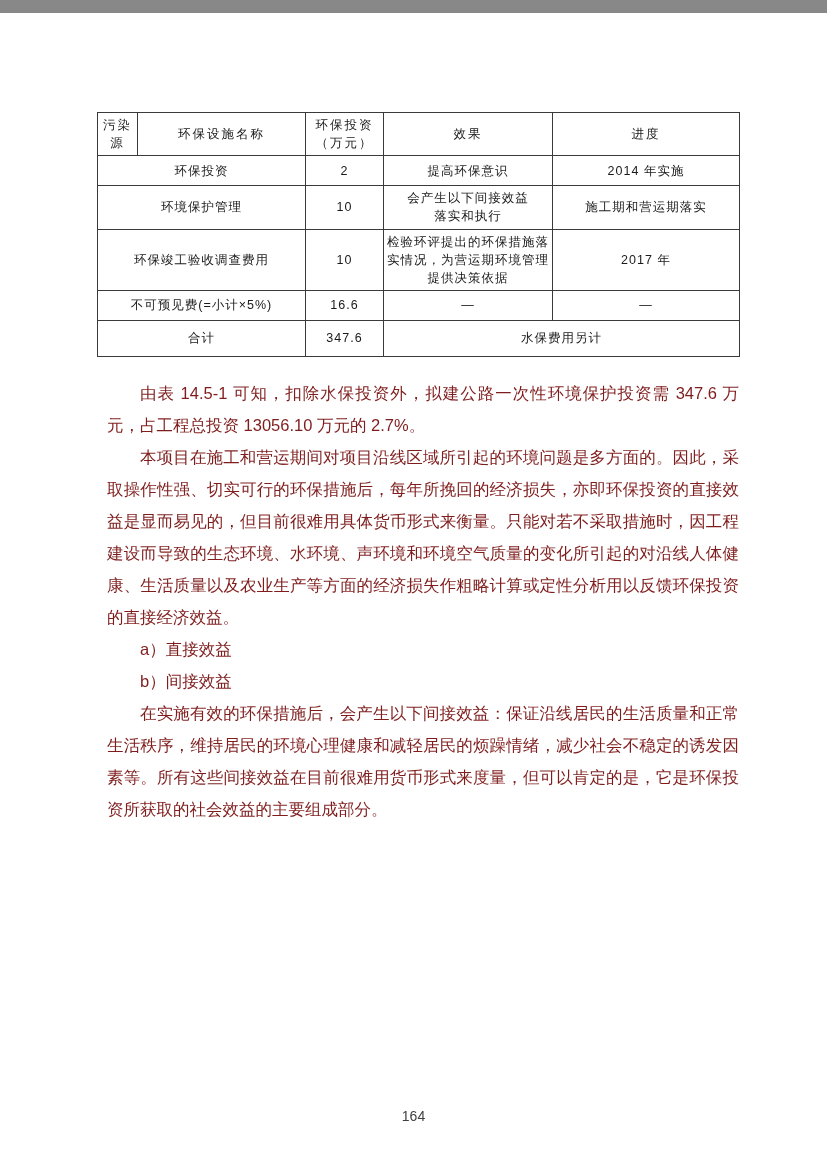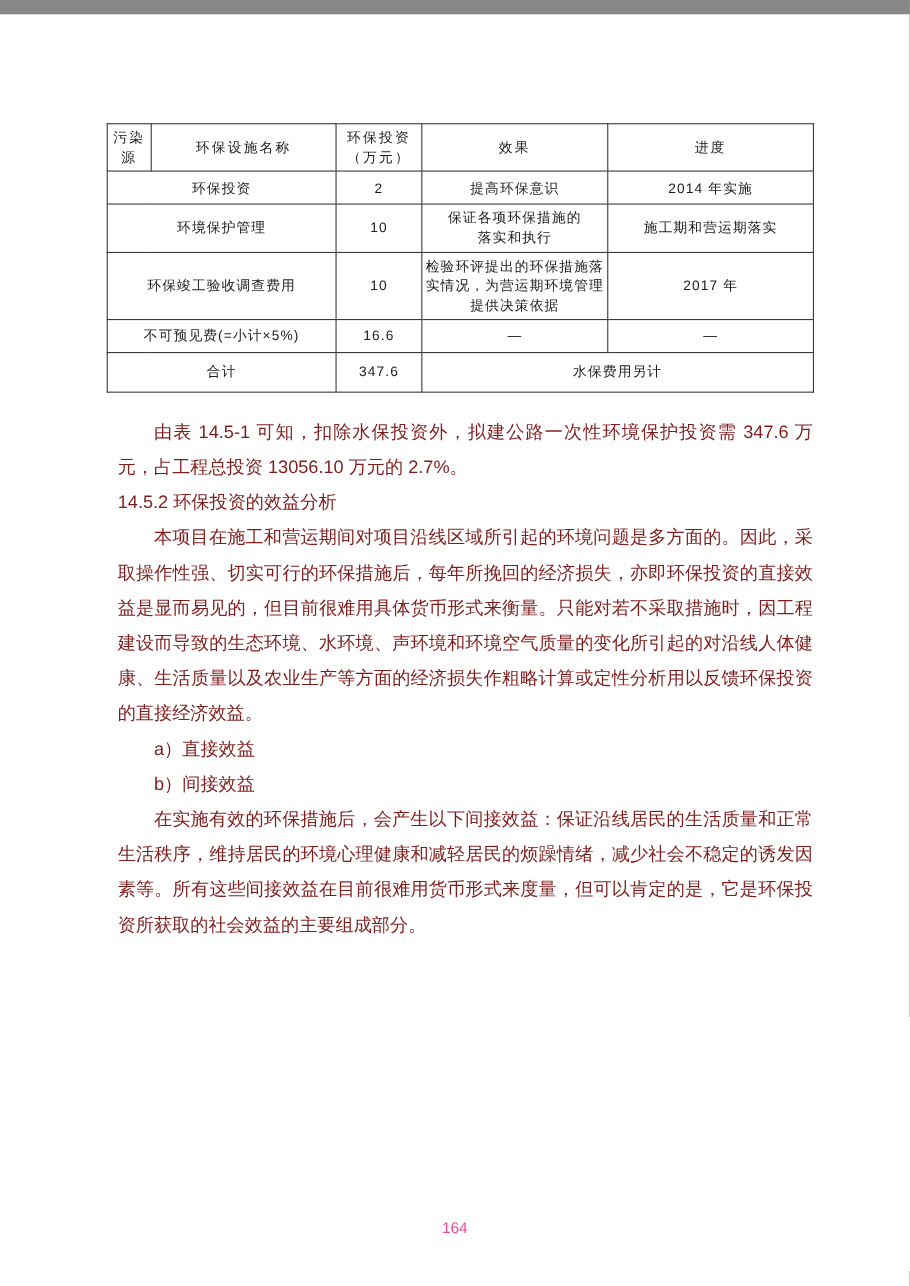--- a/index.html
+++ b/index.html
@@ -54,21 +54,21 @@
   .indent { text-indent: 2em; }
   .just { text-align: justify; }
   
   .page-number {
     position: absolute;
     bottom: 58px;
     left: 0;
     width: 100%;
     text-align: center;
     font-size: 14px;
-    color: #ec4899;
+    color: #404040;
   }
 </style>
 </head>
 <body>
 
 <div class="page">
   <div class="content">
 
     <table class="inv-table">
       <colgroup>
@@ -92,21 +92,21 @@
       <tbody>
         <tr class="h-small">
           <td colspan="2">环保投资</td>
           <td>2</td>
           <td>提高环保意识</td>
           <td>2014 年实施</td>
         </tr>
         <tr class="h-med">
           <td colspan="2">环境保护管理</td>
           <td>10</td>
-          <td>保证各项环保措施的
+          <td>会产生以下间接效益
 落实和执行</td>
           <td>施工期和营运期落实</td>
         </tr>
         <tr class="h-big">
           <td colspan="2">环保竣工验收调查费用</td>
           <td>10</td>
           <td>检验环评提出的环保措施落
 实情况，为营运期环境管理
 提供决策依据</td>
           <td>2017 年</td>
@@ -120,21 +120,20 @@
         <tr class="h-total">
           <td colspan="2">合计</td>
           <td>347.6</td>
           <td colspan="2">水保费用另计</td>
         </tr>
       </tbody>
     </table>
 
     <div class="body-text">
       <p class="indent just">由表 14.5-1 可知，扣除水保投资外，拟建公路一次性环境保护投资需 347.6 万元，占工程总投资 13056.10 万元的 2.7%。</p>
-      <p>14.5.2 环保投资的效益分析</p>
       <p class="indent just">本项目在施工和营运期间对项目沿线区域所引起的环境问题是多方面的。因此，采取操作性强、切实可行的环保措施后，每年所挽回的经济损失，亦即环保投资的直接效益是显而易见的，但目前很难用具体货币形式来衡量。只能对若不采取措施时，因工程建设而导致的生态环境、水环境、声环境和环境空气质量的变化所引起的对沿线人体健康、生活质量以及农业生产等方面的经济损失作粗略计算或定性分析用以反馈环保投资的直接经济效益。</p>
       <p class="indent">a）直接效益</p>
       <p class="indent">b）间接效益</p>
       <p class="indent just">在实施有效的环保措施后，会产生以下间接效益：保证沿线居民的生活质量和正常生活秩序，维持居民的环境心理健康和减轻居民的烦躁情绪，减少社会不稳定的诱发因素等。所有这些间接效益在目前很难用货币形式来度量，但可以肯定的是，它是环保投资所获取的社会效益的主要组成部分。</p>
     </div>
 
   </div>
 
   <div class="page-number">164</div>
 </div>

